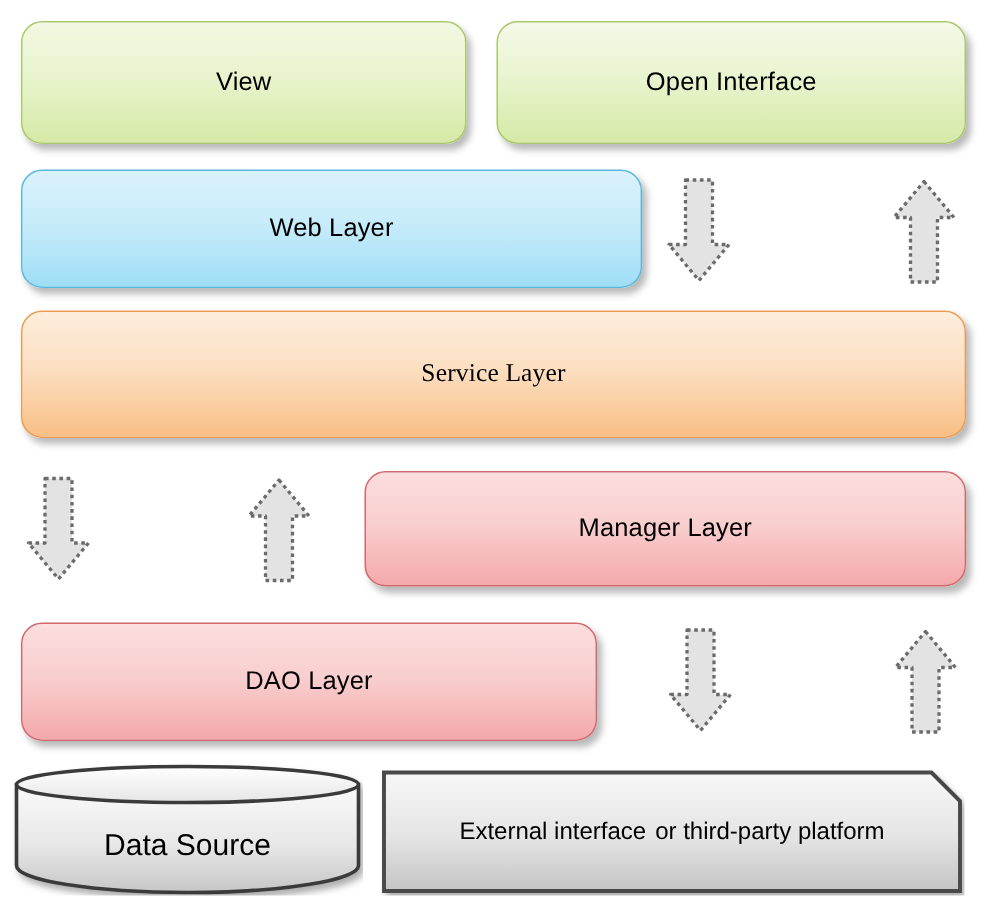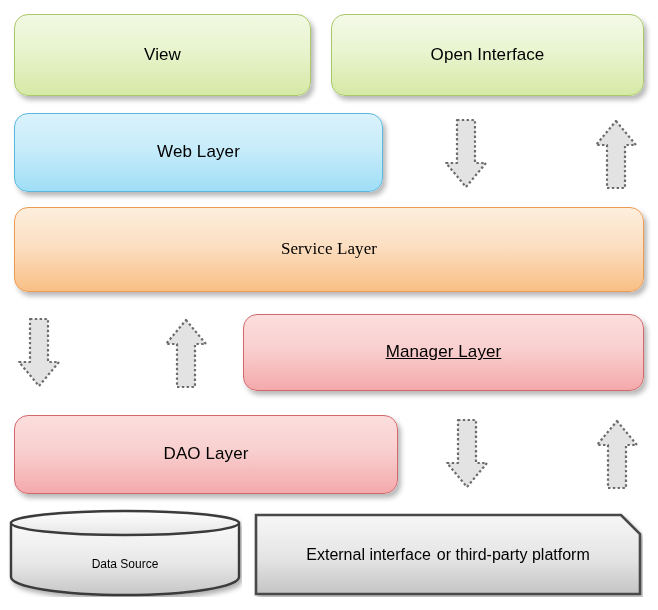--- a/index.html
+++ b/index.html
@@ -46,35 +46,34 @@
     left: 14px; top: 14px; width: 297px; height: 82px;
     background: linear-gradient(to bottom, #f2f8e2 0%, #e9f4cf 42%, #d6e9a6 100%);
     border-color: #a9c86a;
   }
   .box-open-interface {
     left: 331px; top: 14px; width: 313px; height: 82px;
     background: linear-gradient(to bottom, #f4f9e8 0%, #eaf5d2 42%, #d6e9a6 100%);
     border-color: #a9c86a;
   }
   .box-web-layer {
-    left: 14px; top: 113px; width: 369px; height: 79px;
+    left: 14px; top: 113px; width: 414px; height: 79px;
     background: linear-gradient(to bottom, #daf2fc 0%, #c7ecfa 45%, #9fdef6 100%);
     border-color: #59b8dd;
   }
   .box-service-layer {
     left: 14px; top: 207px; width: 630px; height: 85px;
     background: linear-gradient(to bottom, #fdeedd 0%, #fcdfc2 45%, #f8bf85 100%);
     border-color: #ec9b52;
     font-family: Liberation Serif, serif;
   }
   .box-manager-layer {
     left: 243px; top: 314px; width: 401px; height: 77px;
     background: linear-gradient(to bottom, #fbdedd 0%, #f9cfcf 45%, #f4a9ab 100%);
     border-color: #d2676c;
-    text-decoration: underline;
   }
   .box-dao-layer {
     left: 14px; top: 415px; width: 384px; height: 79px;
     background: linear-gradient(to bottom, #fbdedd 0%, #f9cfcf 45%, #f4a9ab 100%);
     border-color: #d2676c;
   }
 
   
   .cylinder {
     position: absolute;
@@ -84,21 +83,21 @@
   .cylinder svg { display: block; }
   .cylinder-label {
     position: absolute;
     left: 0; top: 0;
     width: 234px; height: 88px;
     display: flex;
     align-items: center;
     justify-content: center;
     padding-top: 22px;
     box-sizing: border-box;
-    font-size: 12px;
+    font-size: 20px;
     color: #000;
     white-space: nowrap;
     pointer-events: none;
   }
 
   
   .chamfer-shape {
     position: absolute;
     left: 253px; top: 512px;
     width: 390px; height: 85px;

